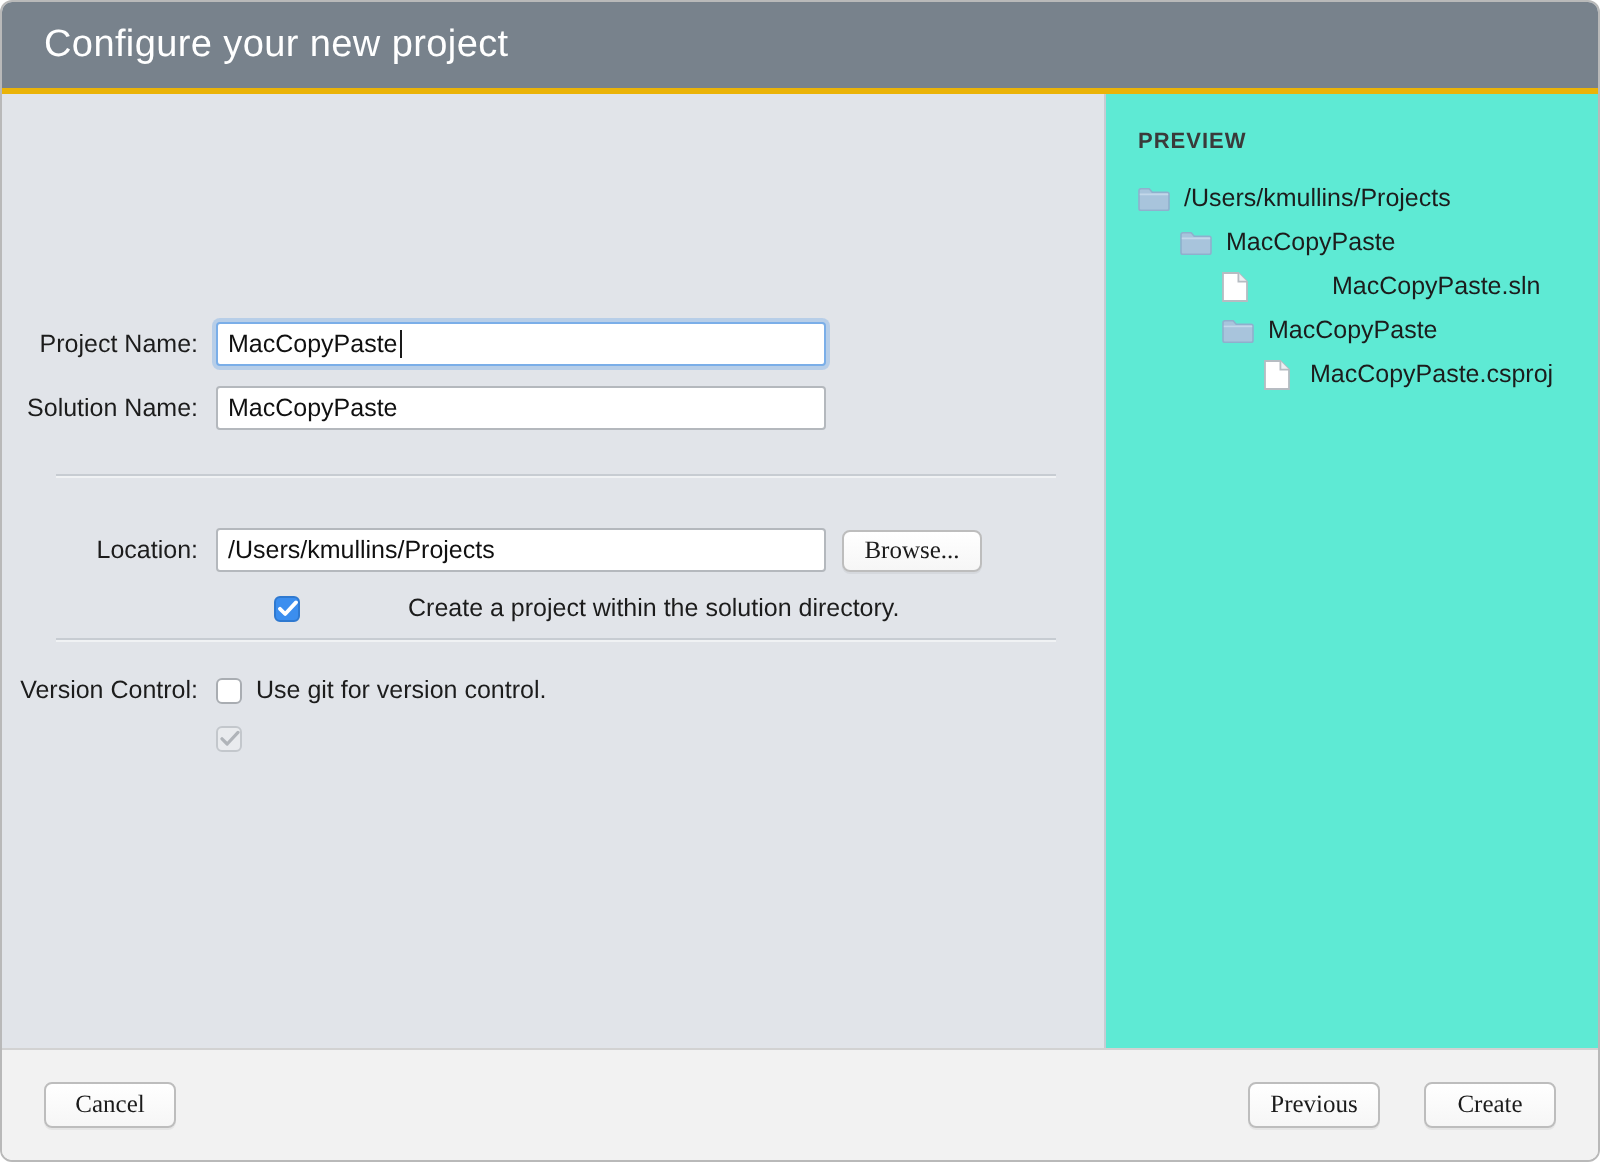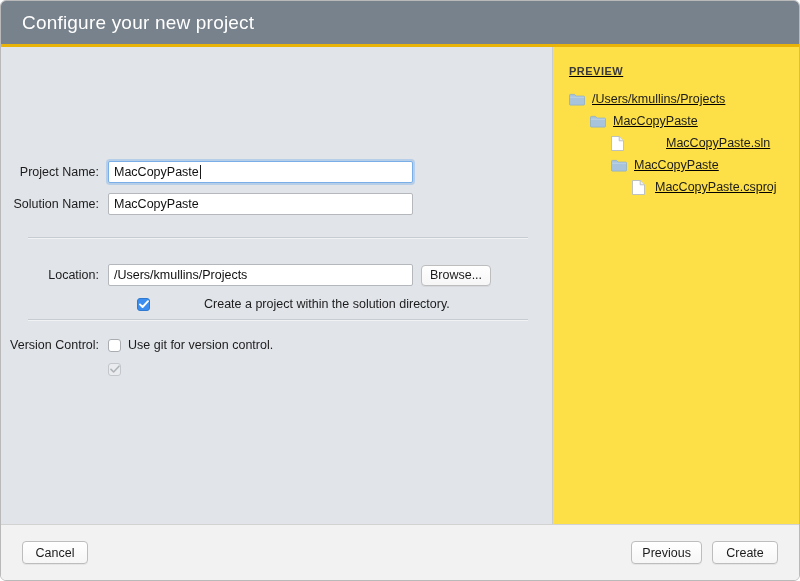--- a/index.html
+++ b/index.html
@@ -89,24 +89,23 @@
   .left-pane {
     width: 552px;
     flex: 0 0 552px;
     background: #e1e4e9;
     position: relative;
     box-sizing: border-box;
     border-right: 1px solid #c7ccd3;
   }
   .right-pane {
     flex: 1 1 auto;
-    background: #fde047;
+    background: #5eead4;
     box-sizing: border-box;
     padding: 18px 0 0 16px;
-    text-decoration: underline;
   }
 
   
   .form {
     position: absolute;
     left: 0;
     top: 0;
     width: 100%;
   }
   .row {
@@ -158,21 +157,21 @@
   }
 
   
   .btn {
     box-sizing: border-box;
     background: linear-gradient(to bottom, #ffffff 0%, #f6f6f6 100%);
     border: 1px solid #bdbdbd;
     border-radius: 4px;
     font-size: 12.5px;
     color: #1b1b1b;
-    font-family: Liberation Sans, sans-serif;
+    font-family: Liberation Serif, serif;
     display: inline-flex;
     align-items: center;
     justify-content: center;
     box-shadow: 0 1px 0 rgba(0,0,0,0.05);
     cursor: default;
     padding: 0 10px;
   }
   .btn-browse {
     height: 21px;
     width: 70px;
@@ -247,21 +246,21 @@
     display: flex;
     align-items: center;
     padding: 0 21px;
     box-sizing: border-box;
     position: relative;
     justify-content: space-between;
   }
   .footer-right {
     margin-left: auto;
     display: flex;
-    gap: 10px;
+    gap: 22px;
   }
   .btn-footer {
     height: 23px;
     min-width: 66px;
   }
 </style>
 </head>
 <body>
 
 <div class="window">

